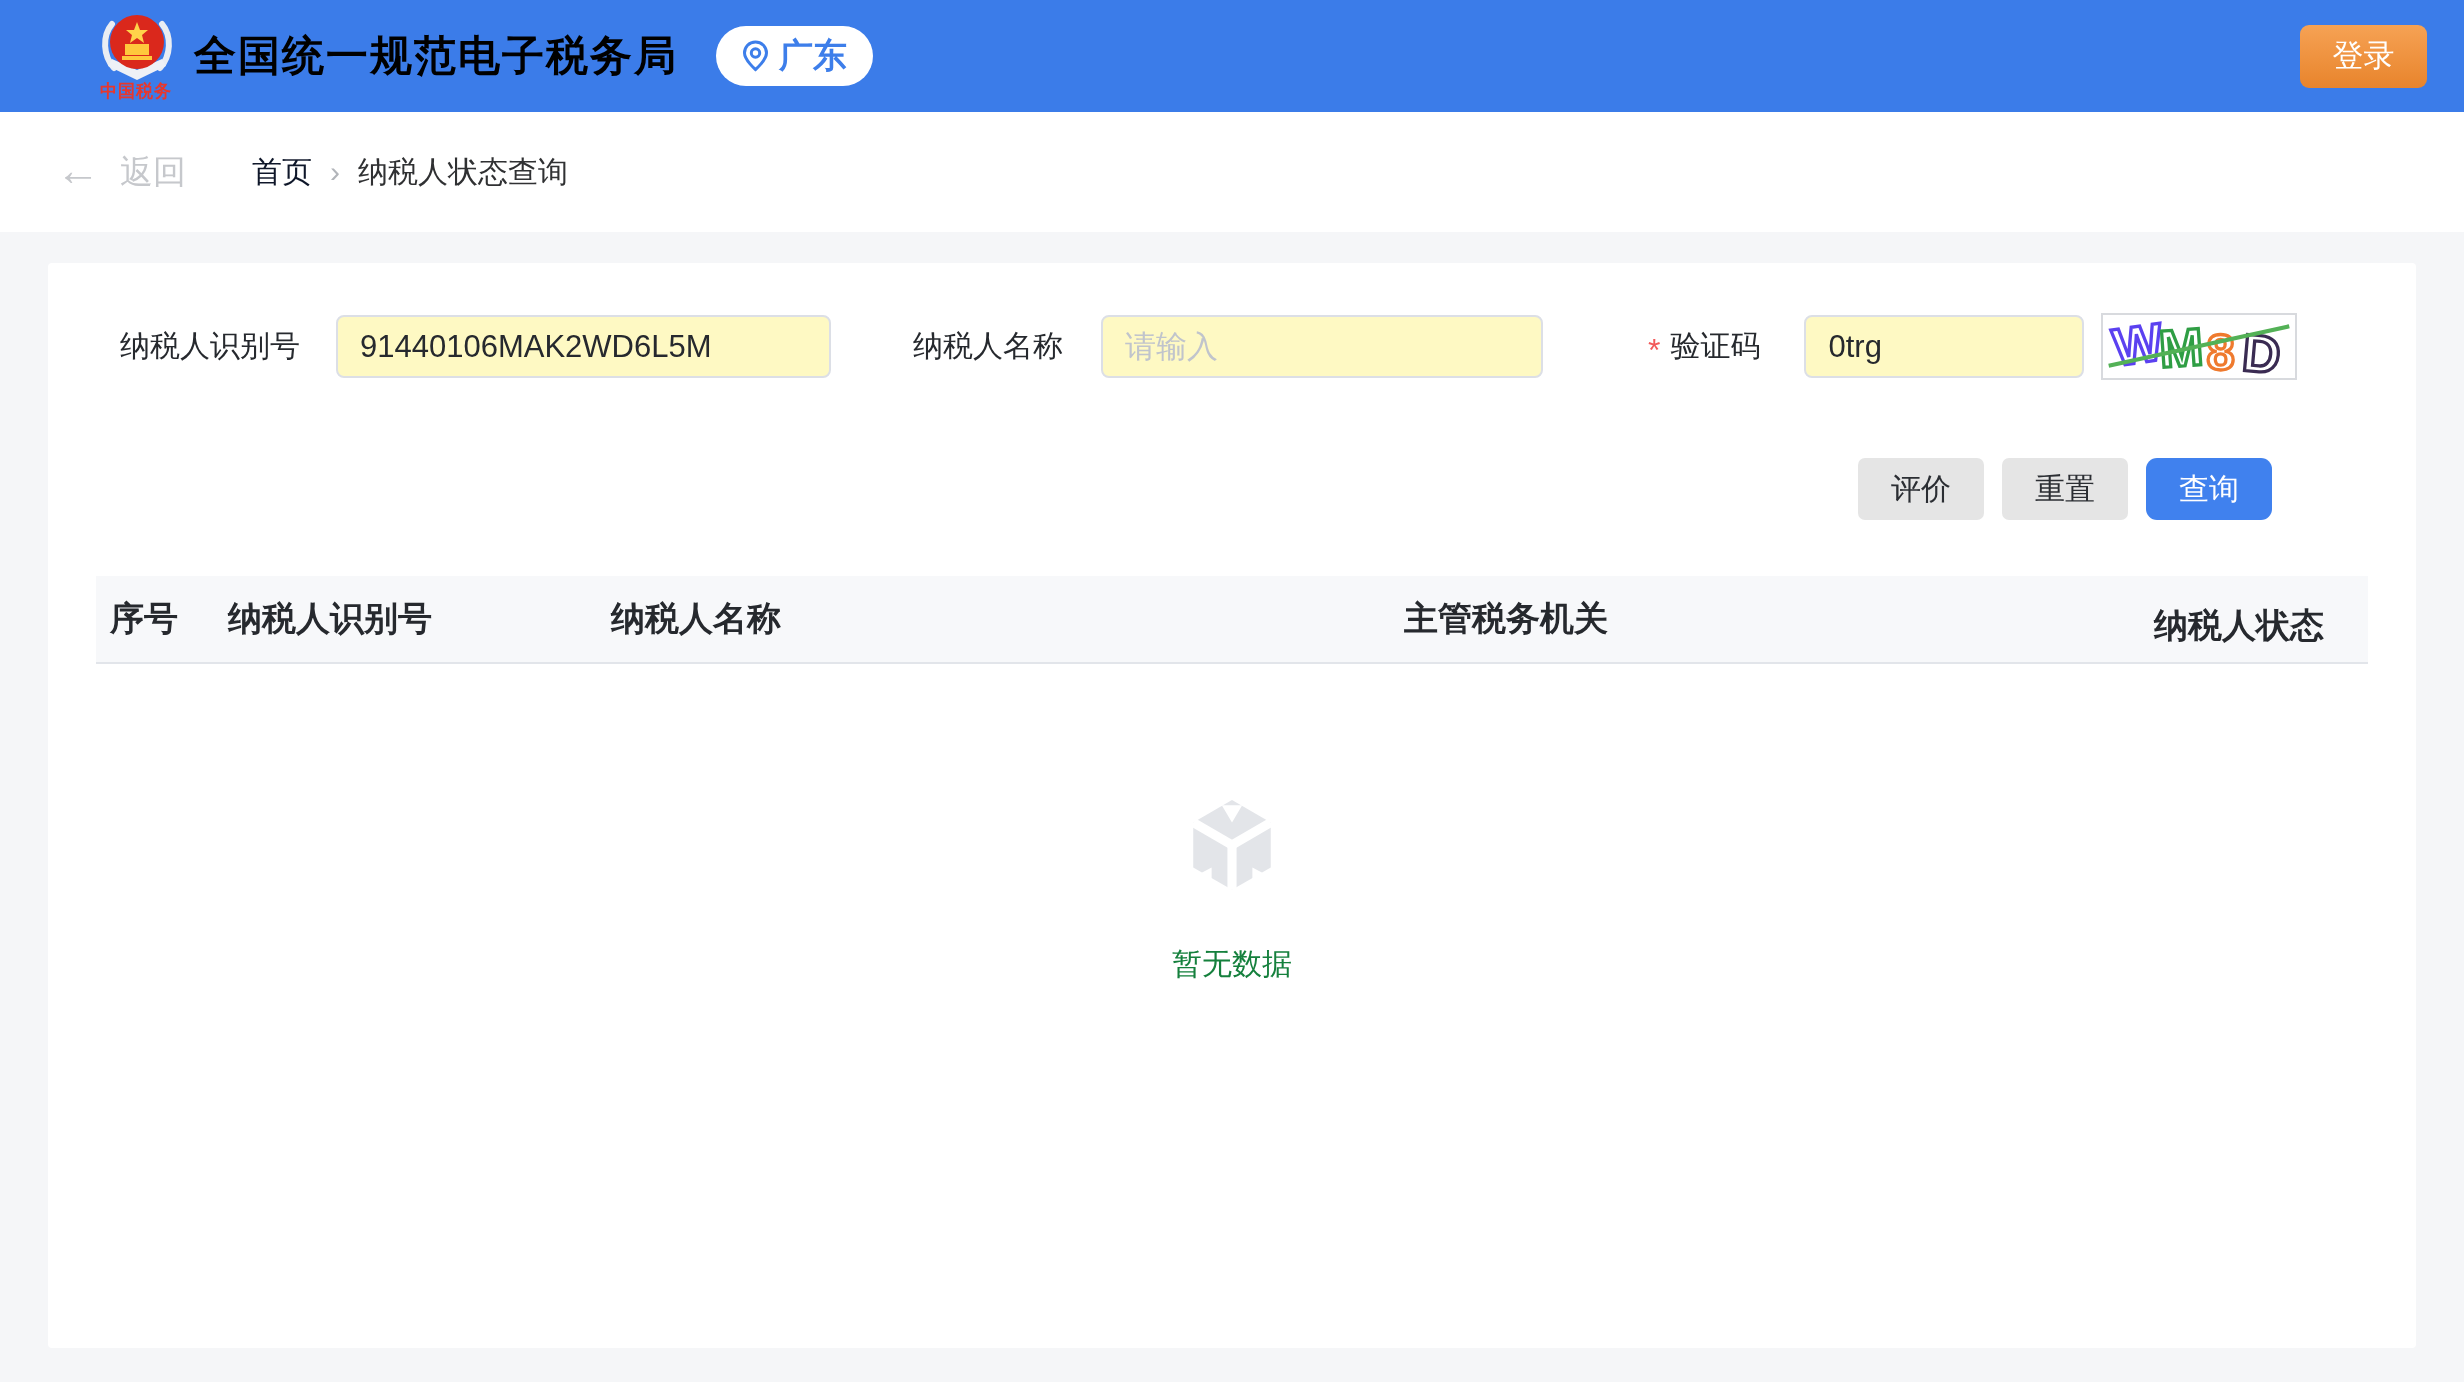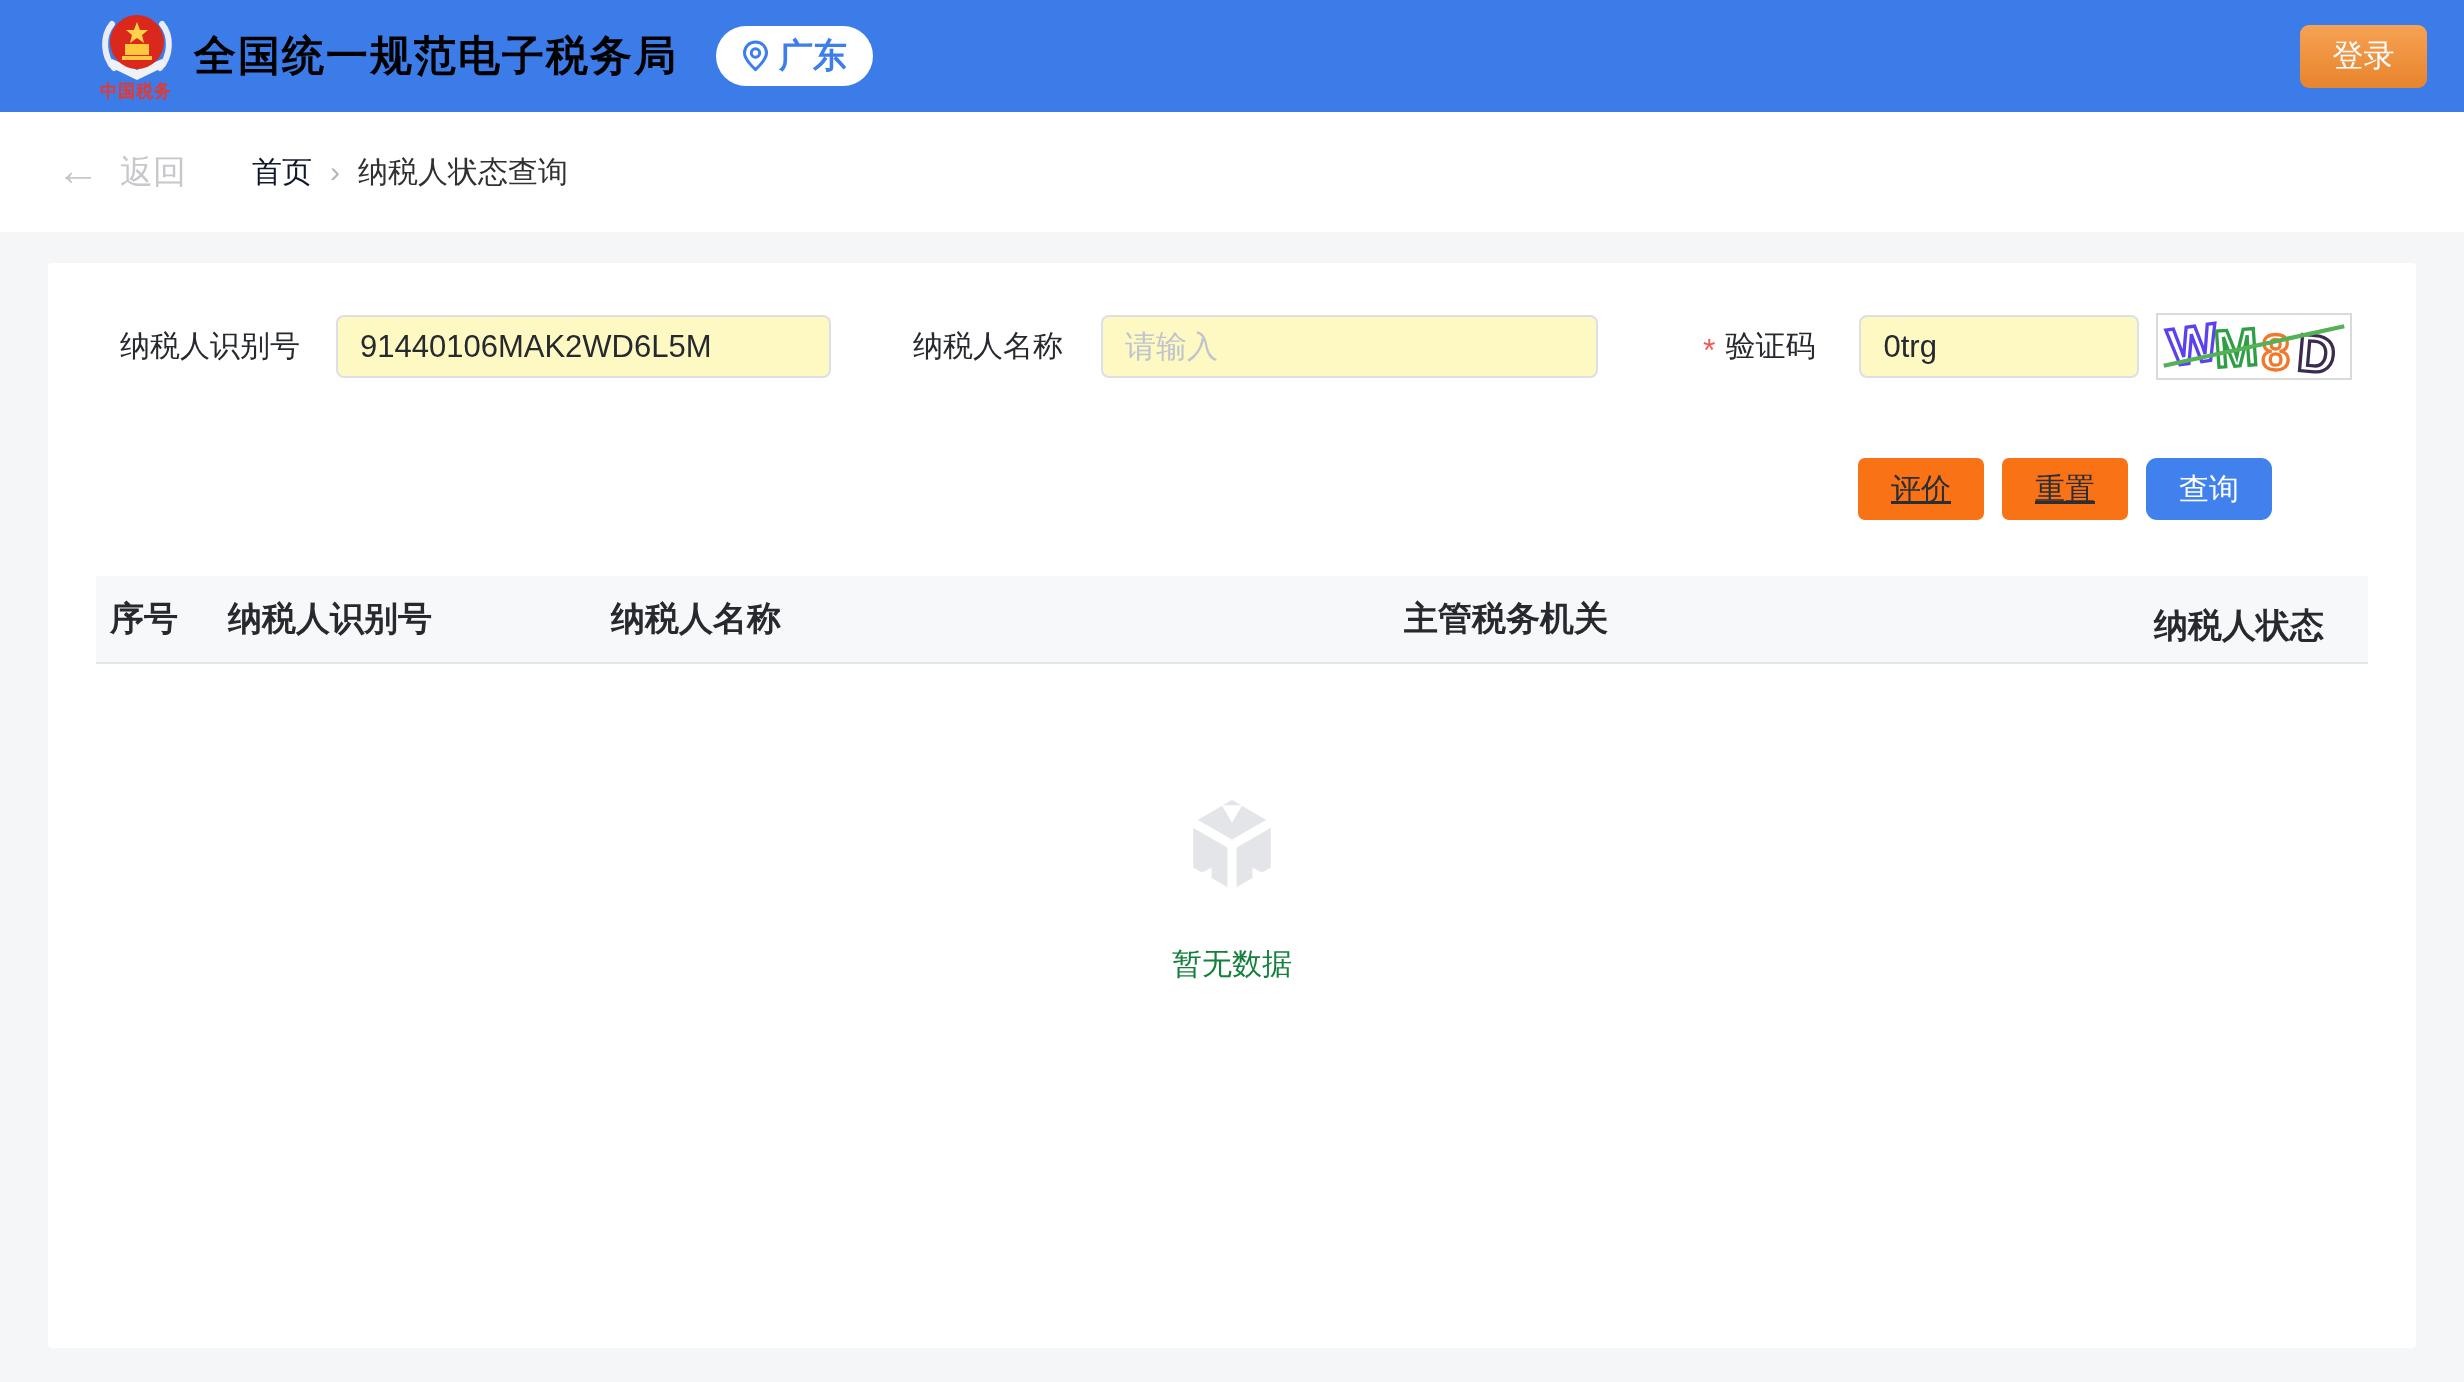--- a/index.html
+++ b/index.html
@@ -32,32 +32,32 @@
   .form-row { display:flex; align-items:center; padding-top:50px; }
   .field { display:flex; align-items:center; }
   .field label { font-size:30px; color:#26292e; white-space:nowrap; }
   .field input { height:63px; border:2px solid #dcdfe6; border-radius:8px; padding:0 22px; font-size:31px; color:#26292e; outline:none; font-family:inherit; background:#fef9c3; }
   .field input::placeholder { color:#c0c4cc; }
   .f1 { margin-left:24px; }
   .f1 label { margin-right:36px; }
   .f1 input { width:495px; }
   .f2 { margin-left:82px; }
   .f2 label { margin-right:38px; }
-  .f2 input { width:497px; }
+  .f2 input { width:442px; }
   .f3 { margin-left:105px; }
   .req { color:#f25a5a; font-size:32px; margin-right:10px; margin-top:8px; }
   .f3 label { margin-right:44px; }
   .f3 input { width:280px; }
   .captcha-img { width:196px; height:67px; border:2px solid #d8dade; margin-left:17px; background:#fff; cursor:pointer; display:flex; align-items:center; justify-content:center; }
   .captcha-img svg { width:100%; height:100%; }
 
   
   .actions { display:flex; justify-content:flex-end; gap:18px; margin-top:78px; padding-right:96px; }
   .btn { height:62px; border:none; border-radius:7px; font-size:30px; padding:0 33px; cursor:pointer; font-family:inherit; }
-  .btn.gray { background:#f97316; color:#2b2e33;text-decoration:underline; }
+  .btn.gray { background:#e5e5e5; color:#2b2e33; }
   .btn.primary { background:#4081ee; color:#ffffff;border-radius:11px; }
 
   
   .table-header { margin-top:56px; height:88px; background:#f7f8fa; border-bottom:2px solid #e2e5ea; display:flex; align-items:center; font-weight:700; font-size:34px; color:#26292e; padding:0 44px 0 14px; }
   .col { white-space:nowrap; }
   .c1 { width:118px; }
   .c2 { width:383px; }
   .c3 { width:793px; }
   .c4 { flex:1; }
   .c5 { text-align:right;margin-top:14px; }

